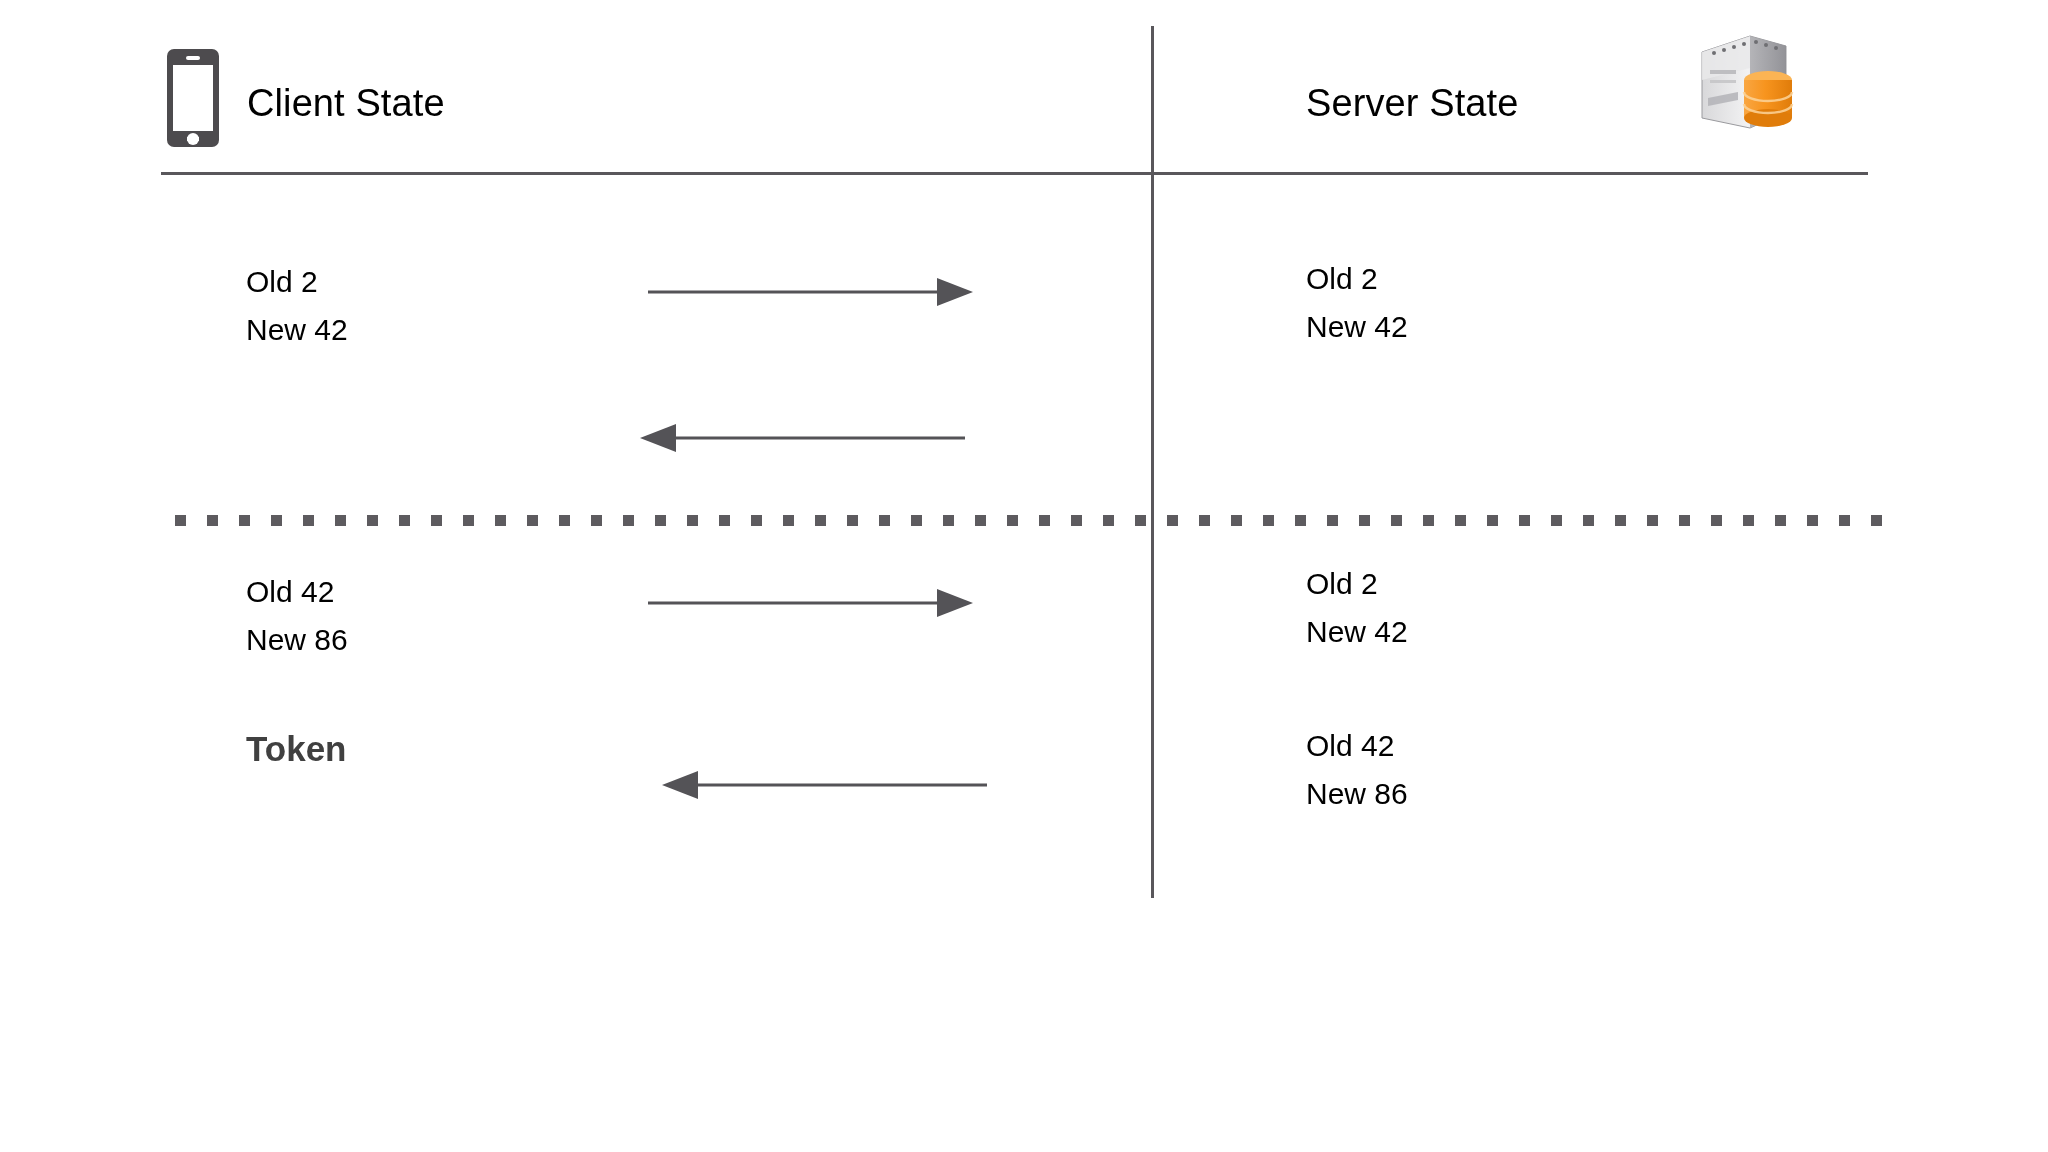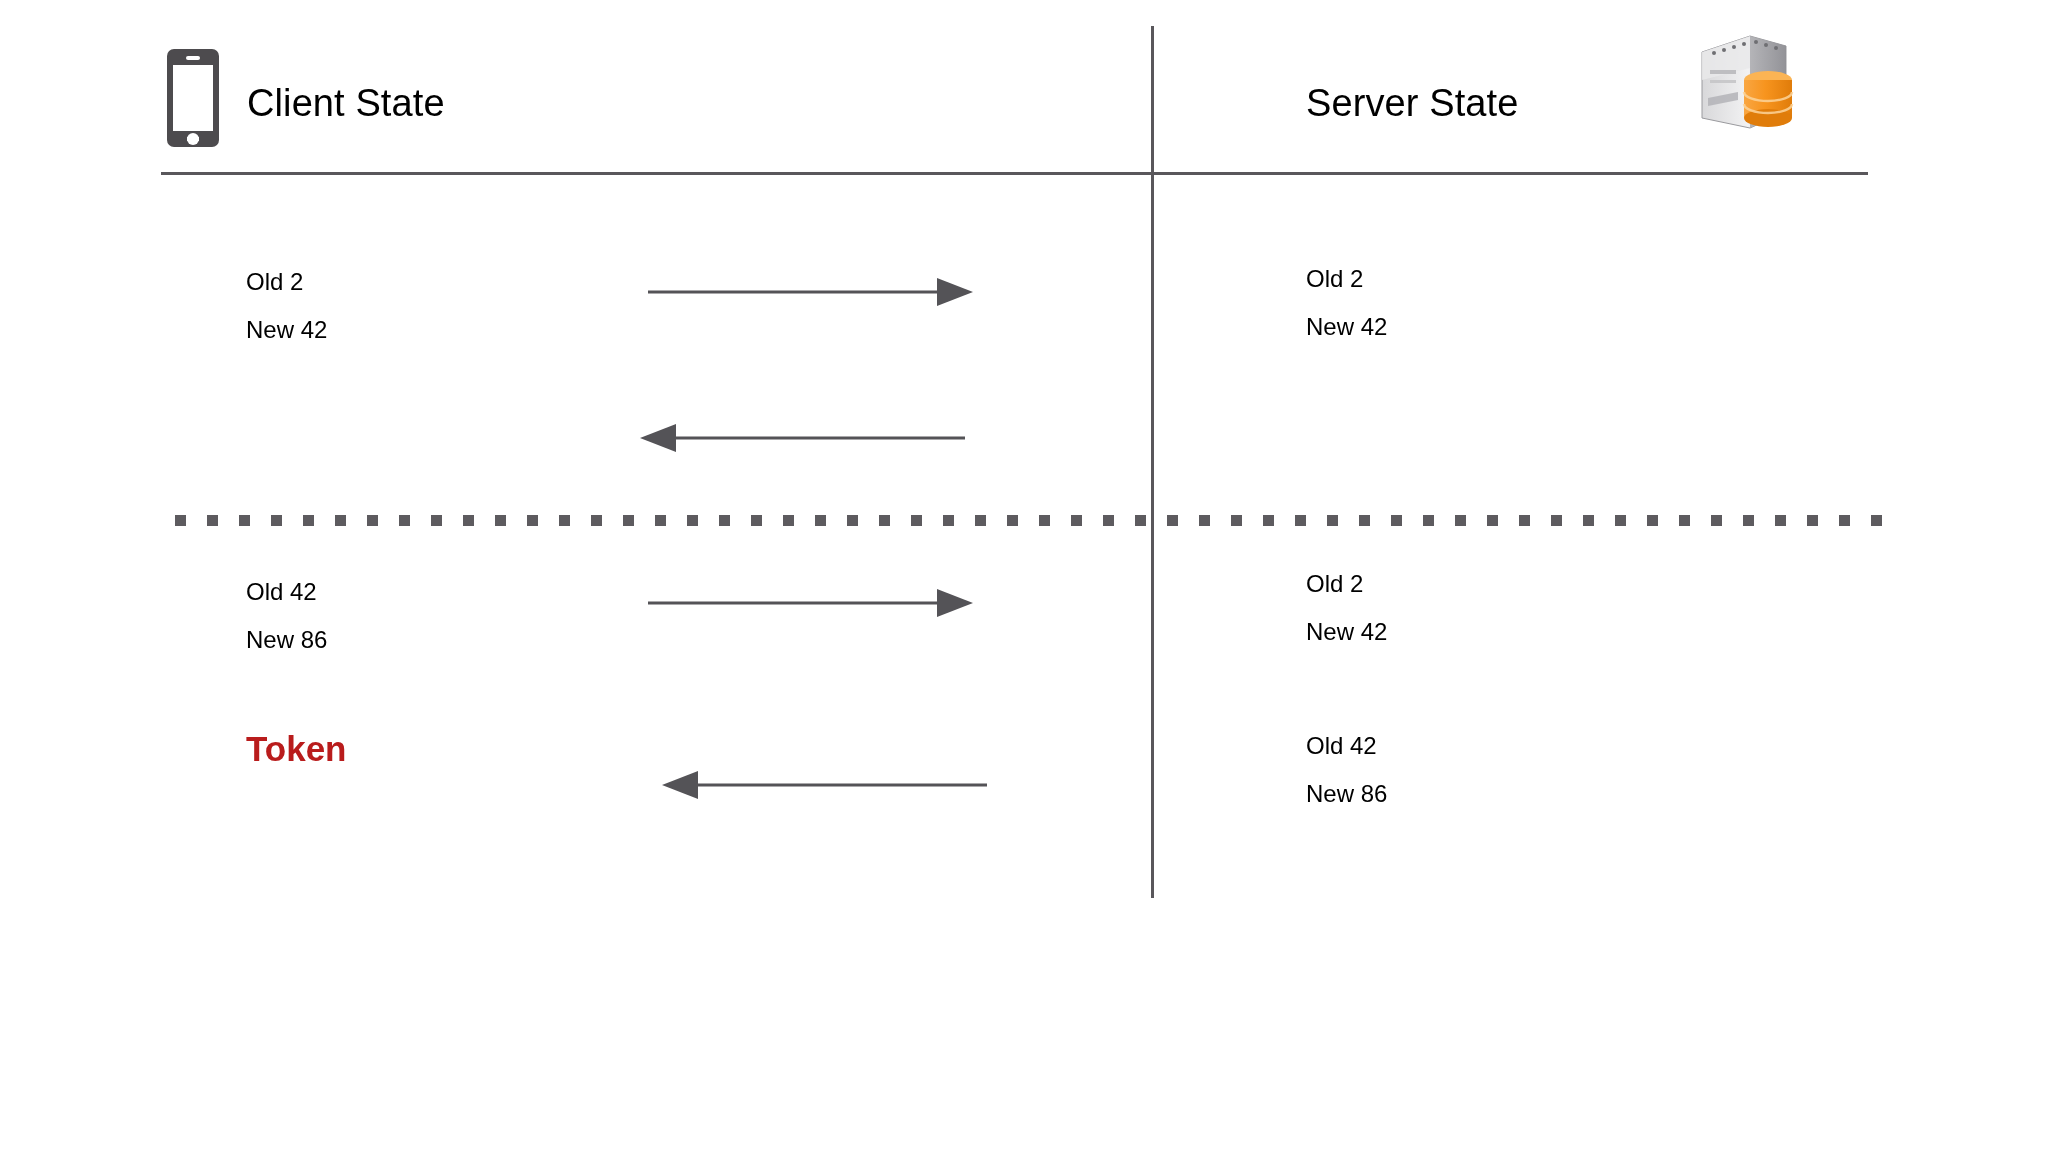--- a/index.html
+++ b/index.html
@@ -74,21 +74,21 @@
     color: #000000;
     white-space: nowrap;
     letter-spacing: 0.1px;
   }
   .client-header-label { left: 247px; top: 82px; }
   .server-header-label { left: 1306px; top: 82px; text-align: center; }
 
   
   .state-block {
     position: absolute;
-    font-size: 24px;
+    font-size: 30px;
     line-height: 48px;
     color: #000000;
     white-space: nowrap;
   }
   .state-block .line { display: block; }
 
   .client-state-1 { left: 246px; top: 258px; }
   .server-state-1 { left: 1306px; top: 255px; }
   .client-state-2 { left: 246px; top: 568px; }
   .server-state-2 { left: 1306px; top: 560px; }
@@ -102,21 +102,21 @@
     white-space: nowrap;
   }
   .error-message {
     left: 246px;
     top: 429px;
     color: #ff0000;
   }
   .token-message {
     left: 246px;
     top: 729px;
-    color: #b91c1c;
+    color: #404040;
   }
 
   
   .arrow {
     position: absolute;
     height: 40px;
   }
   .arrow svg { display: block; overflow: visible; }
 
   .arrow-request-1  { left: 648px; top: 272px;  width: 325px; }

